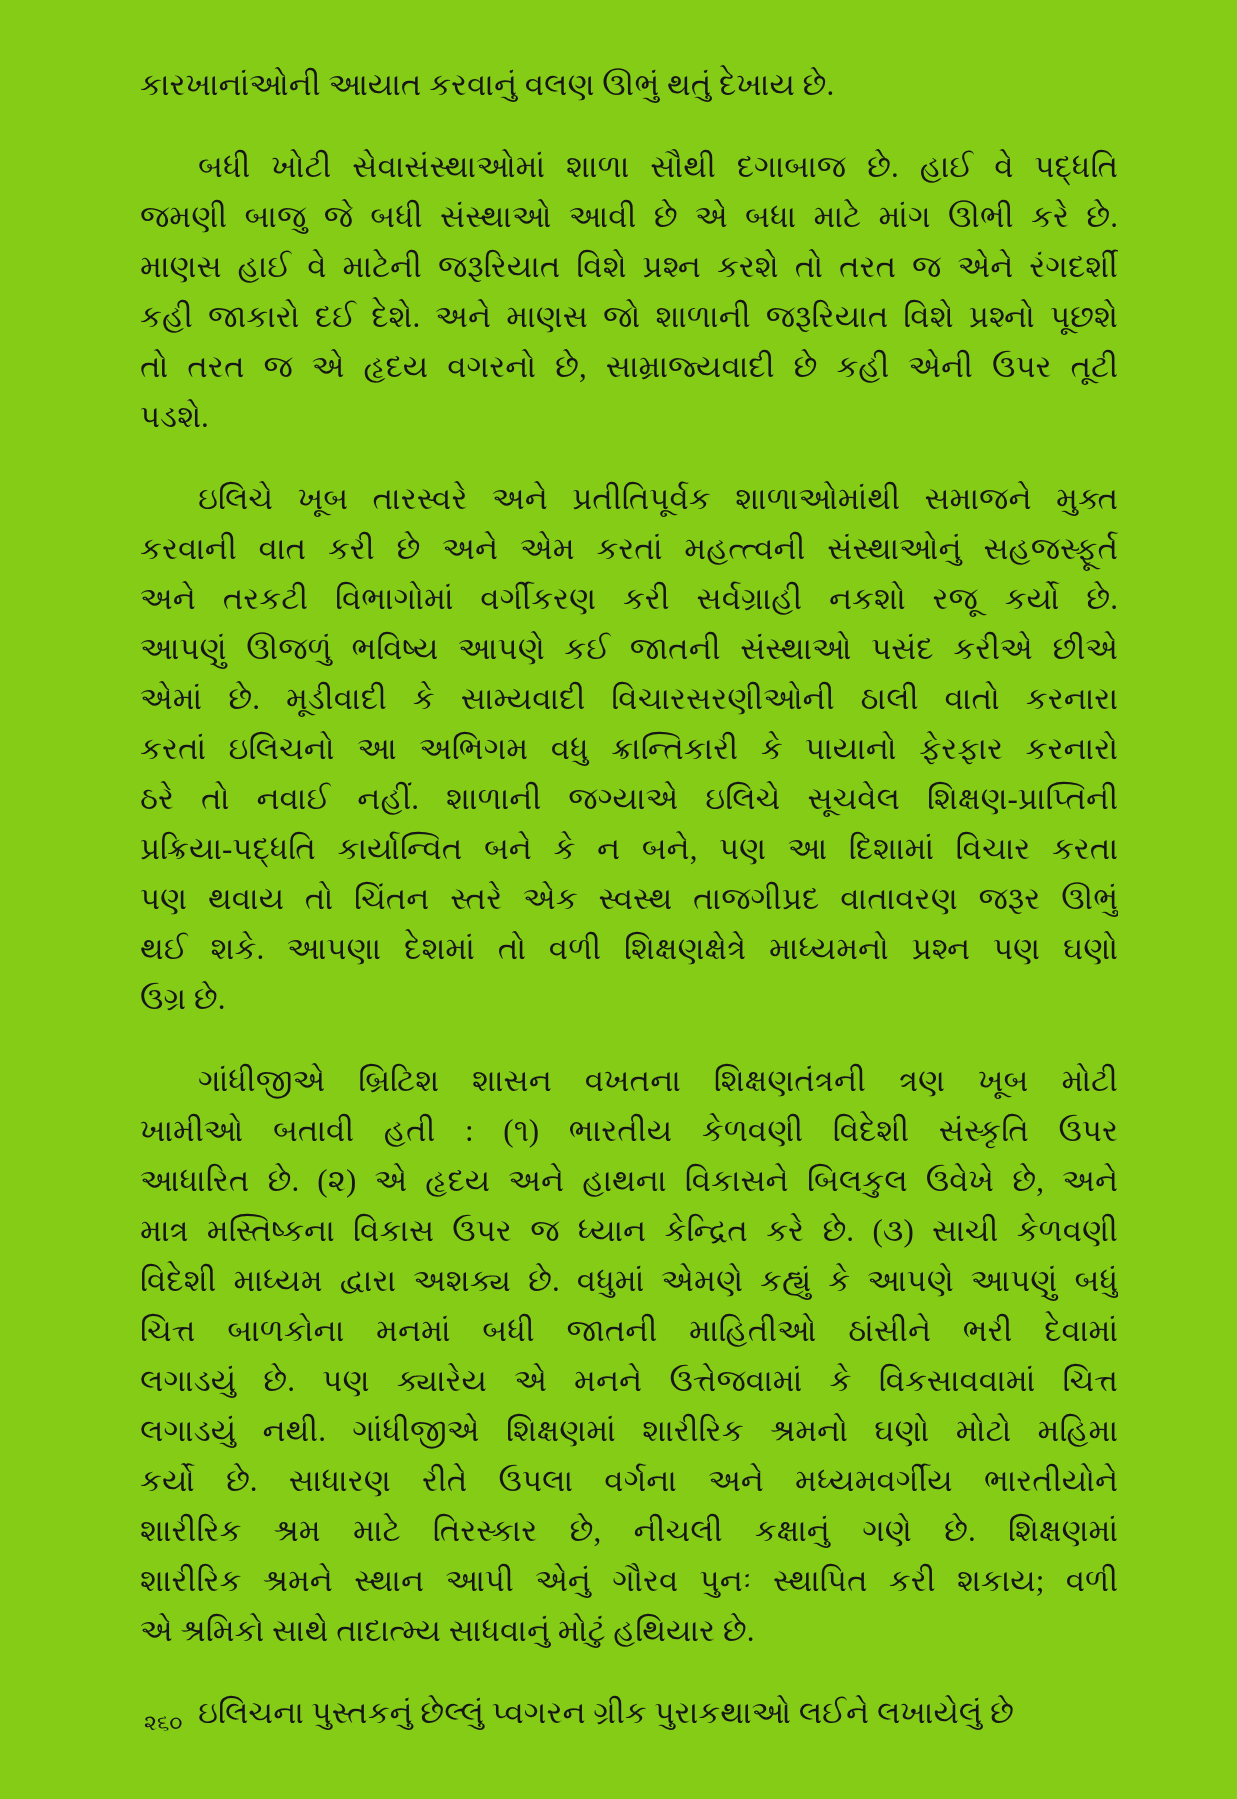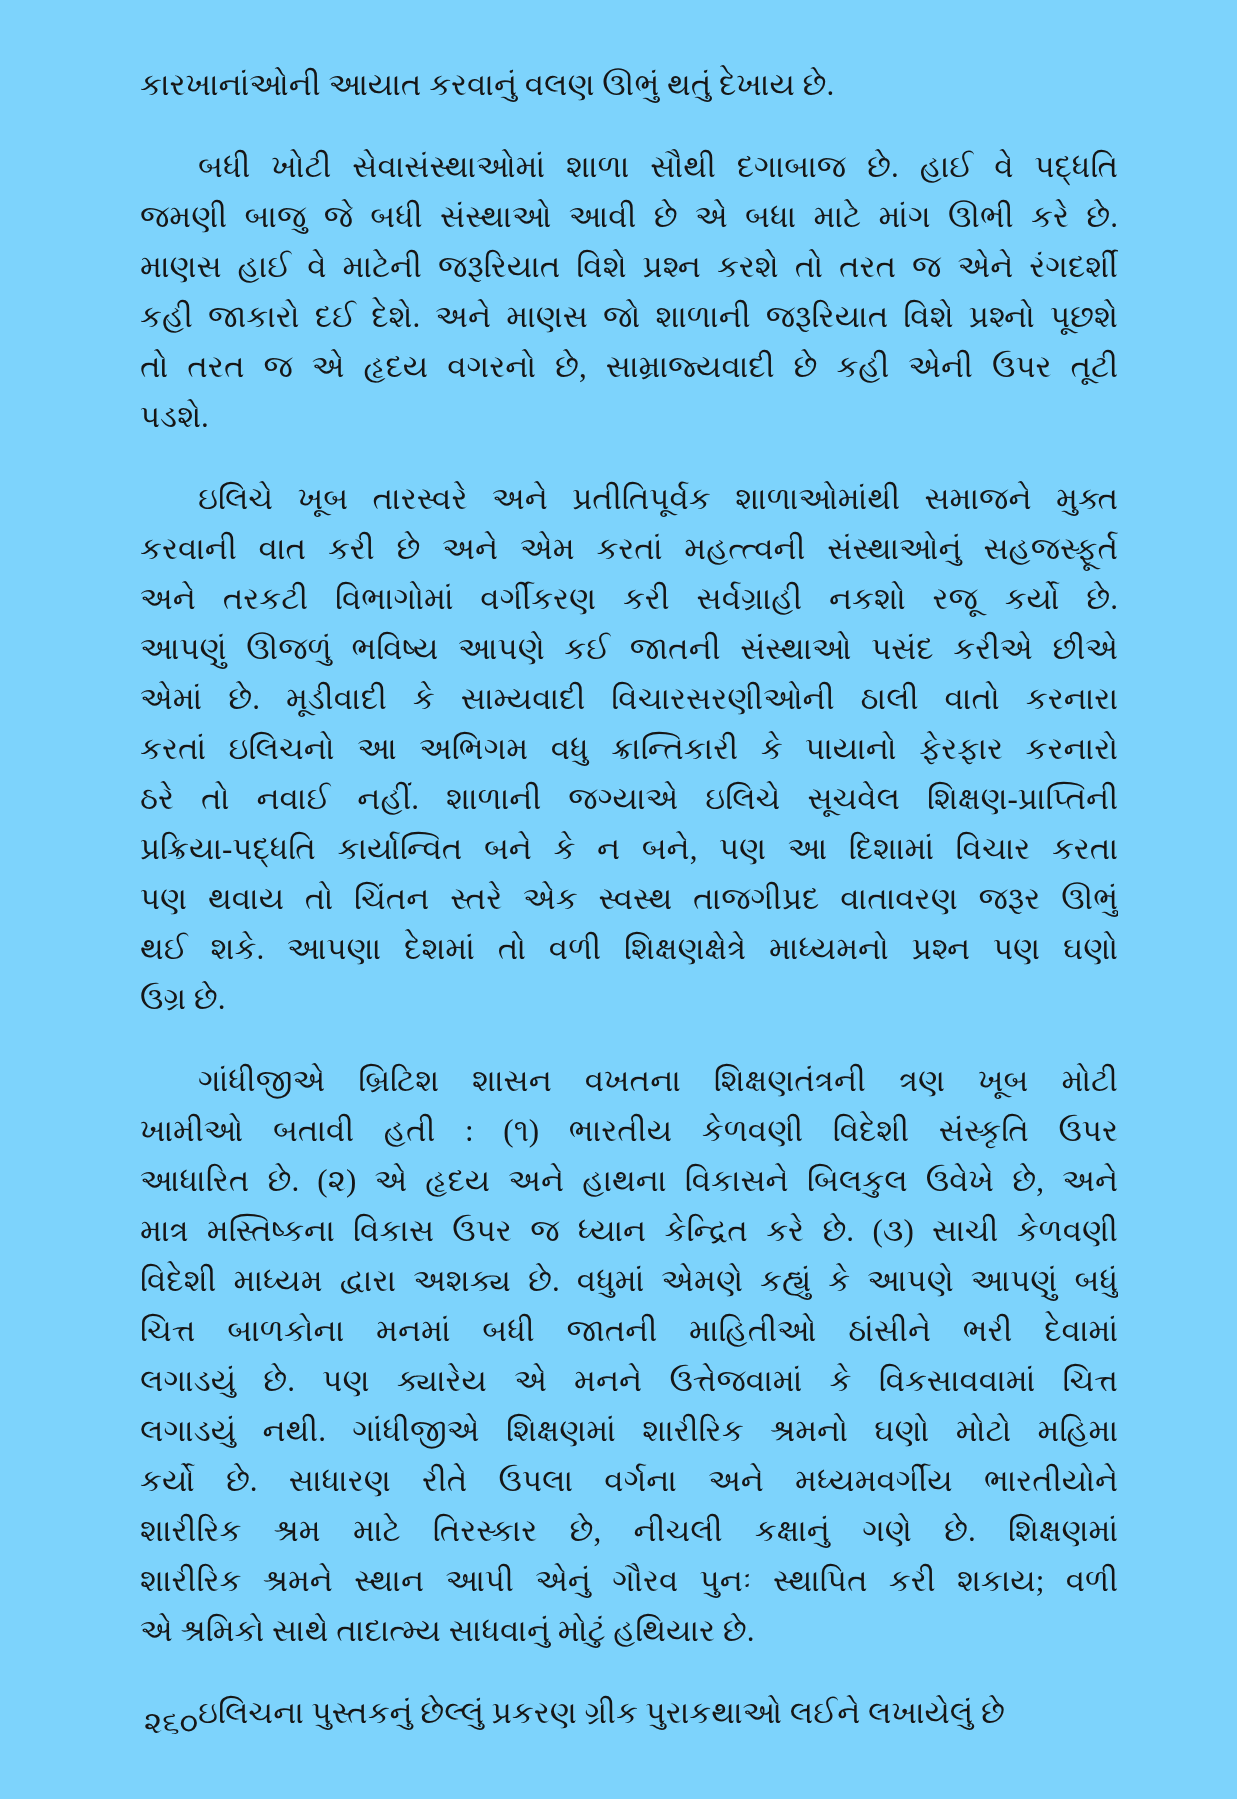--- a/index.html
+++ b/index.html
@@ -4,21 +4,21 @@
 <style>
   html, body {
     margin: 0;
     padding: 0;
     background: #ffffff;
   }
   .page {
     position: relative;
     width: 1237px;
     height: 1799px;
-    background: #7dd3fc;
+    background: #84cc16;
     overflow: hidden;
     font-family: "Liberation Serif", "DejaVu Serif", serif;
     color: #161616;
   }
   .text-block {
     position: absolute;
     left: 140px;
     top: 60px;
     width: 978px;
     font-size: 31px;
@@ -47,21 +47,21 @@
     width: 0;
   }
   .line.first-indent {
     text-indent: 58px;
     margin-top: 32px;
   }
   .page-number {
     position: absolute;
     left: 144px;
     top: 1698px;
-    font-size: 31px;
+    font-size: 22px;
     line-height: 50px;
     color: #161616;
   }
 </style>
 </head>
 <body>
 
 <div class="page">
   <div class="text-block" id="text-block">
       <div class="para">
@@ -96,17 +96,17 @@
         <div class="line">વિદેશી માધ્યમ દ્વારા અશક્ય છે. વધુમાં એમણે કહ્યું કે આપણે આપણું બધું</div>
         <div class="line">ચિત્ત બાળકોના મનમાં બધી જાતની માહિતીઓ ઠાંસીને ભરી દેવામાં</div>
         <div class="line">લગાડયું છે. પણ ક્યારેય એ મનને ઉત્તેજવામાં કે વિકસાવવામાં ચિત્ત</div>
         <div class="line">લગાડયું નથી. ગાંધીજીએ શિક્ષણમાં શારીરિક શ્રમનો ઘણો મોટો મહિમા</div>
         <div class="line">કર્યો છે. સાધારણ રીતે ઉપલા વર્ગના અને મધ્યમવર્ગીય ભારતીયોને</div>
         <div class="line">શારીરિક શ્રમ માટે તિરસ્કાર છે, નીચલી કક્ષાનું ગણે છે. શિક્ષણમાં</div>
         <div class="line">શારીરિક શ્રમને સ્થાન આપી એનું ગૌરવ પુનઃ સ્થાપિત કરી શકાય; વળી</div>
         <div class="line last-line">એ શ્રમિકો સાથે તાદાત્મ્ય સાધવાનું મોટું હથિયાર છે.</div>
       </div>
       <div class="para">
-        <div class="line last-line first-indent">ઇલિચના પુસ્તકનું છેલ્લું પ્રકરણ ગ્રીક પુરાકથાઓ લઈને લખાયેલું છે</div>
+        <div class="line last-line first-indent">ઇલિચના પુસ્તકનું છેલ્લું પ્વગરન ગ્રીક પુરાકથાઓ લઈને લખાયેલું છે</div>
       </div>
     </div>
   <div class="page-number">૨૬૦</div>
 </div>
 
 </body></html>

